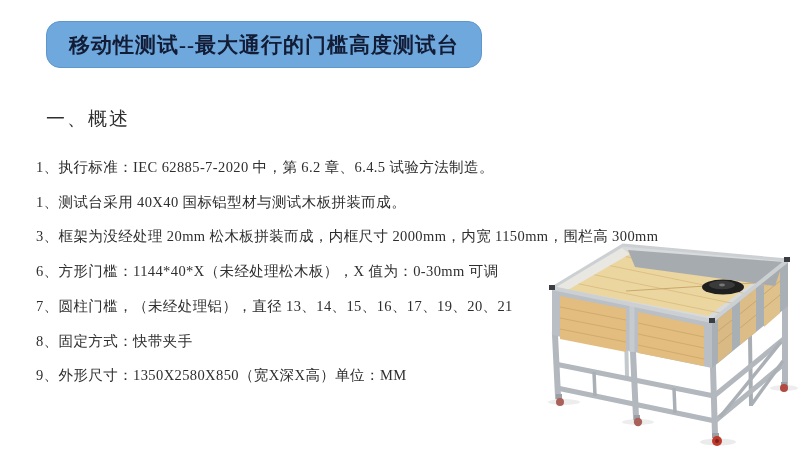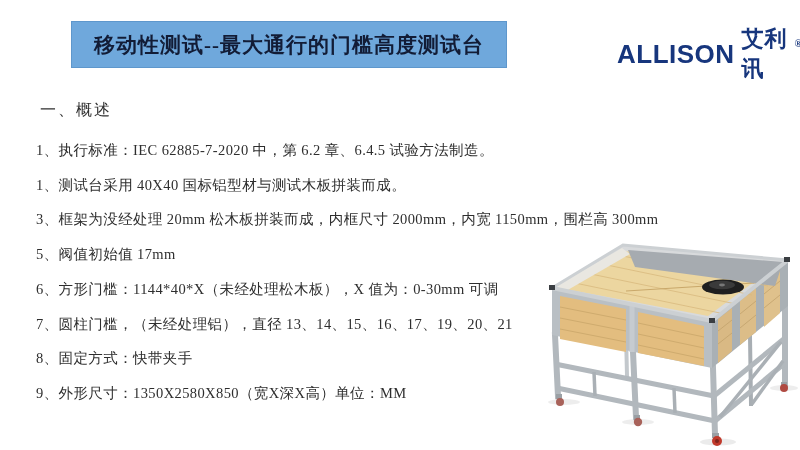--- a/index.html
+++ b/index.html
@@ -1,60 +1,54 @@
 <!DOCTYPE html>
 <html><head>
 <meta charset="utf-8">
 <style>
   html,body{margin:0;padding:0;}
   body{width:800px;height:450px;overflow:hidden;background:#ffffff;
        font-family:"Liberation Serif","DejaVu Serif",serif;}
   .slide{position:relative;width:800px;height:450px;background:#ffffff;}
 
-  .title-banner{position:absolute;left:71px;top:21px;width:434px;height:45px;
-    border-radius:0;display:flex;align-items:center;justify-content:center;
+  .title-banner{position:absolute;left:46px;top:21px;width:434px;height:45px;
+    border-radius:14px;display:flex;align-items:center;justify-content:center;
     background:#6fa8dc;border:1px solid #5e97cc;}
   .title-banner span{font-size:21px;font-weight:bold;color:#121c36;letter-spacing:1px;
     white-space:nowrap;}
 
   .logo{position:absolute;left:617px;top:24px;display:flex;align-items:center;color:#17367d;}
   .logo .brand{font-family:"Liberation Sans","DejaVu Sans",sans-serif;
     font-size:26px;font-weight:800;letter-spacing:0.5px;}
   .logo .brand-cn{font-size:22px;font-weight:bold;margin-left:7px;letter-spacing:1px;}
   .logo .reg{font-size:10px;font-weight:bold;position:relative;top:-11px;left:2px;}
 
   .overview{position:absolute;left:28px;top:88px;color:#2e2e2e;}
-  .overview h2{margin:12px;font-size:16px;font-weight:normal;letter-spacing:2px;}
+  .overview h2{margin:18px;font-size:19px;font-weight:normal;letter-spacing:2px;}
   .overview ul{list-style:none;margin:10px 0 0 8px;padding:0;}
   .overview li{line-height:34.7px;font-size:14.5px;white-space:nowrap;letter-spacing:0.4px;}
 
   .photo{position:absolute;left:528px;top:236px;width:272px;height:214px;}
 </style>
 </head>
 <body>
 
 <div class="slide">
 
   <div class="title-banner" style="background: rgb(111, 168, 220);">
     <span style="color: rgb(18, 28, 54);">移动性测试--最大通行的门槛高度测试台</span>
   </div>
 
-  <div class="logo" style="color: rgb(23, 54, 125);">
-    <span class="brand">ALLISON</span>
-    <span class="brand-cn">艾利讯</span>
-    <span class="reg">®</span>
-  </div>
 
   <div class="overview">
     <h2>一、概述</h2>
     <ul>
       <li>1、执行标准：IEC 62885-7-2020 中，第 6.2 章、6.4.5 试验方法制造。</li>
       <li>1、测试台采用 40X40 国标铝型材与测试木板拼装而成。</li>
       <li>3、框架为没经处理 20mm 松木板拼装而成，内框尺寸 2000mm，内宽 1150mm，围栏高 300mm</li>
-      <li>5、阀值初始值 17mm</li>
       <li>6、方形门槛：1144*40*X（未经处理松木板），X 值为：0-30mm 可调</li>
       <li>7、圆柱门槛，（未经处理铝），直径 13、14、15、16、17、19、20、21</li>
       <li>8、固定方式：快带夹手</li>
       <li>9、外形尺寸：1350X2580X850（宽X深X高）单位：MM</li>
     </ul>
   </div>
 
   <svg class="photo" viewBox="0 0 272 214" xmlns="http://www.w3.org/2000/svg">
 
     <ellipse cx="36" cy="166" rx="16" ry="3" fill="rgba(0,0,0,0.07)"></ellipse>

